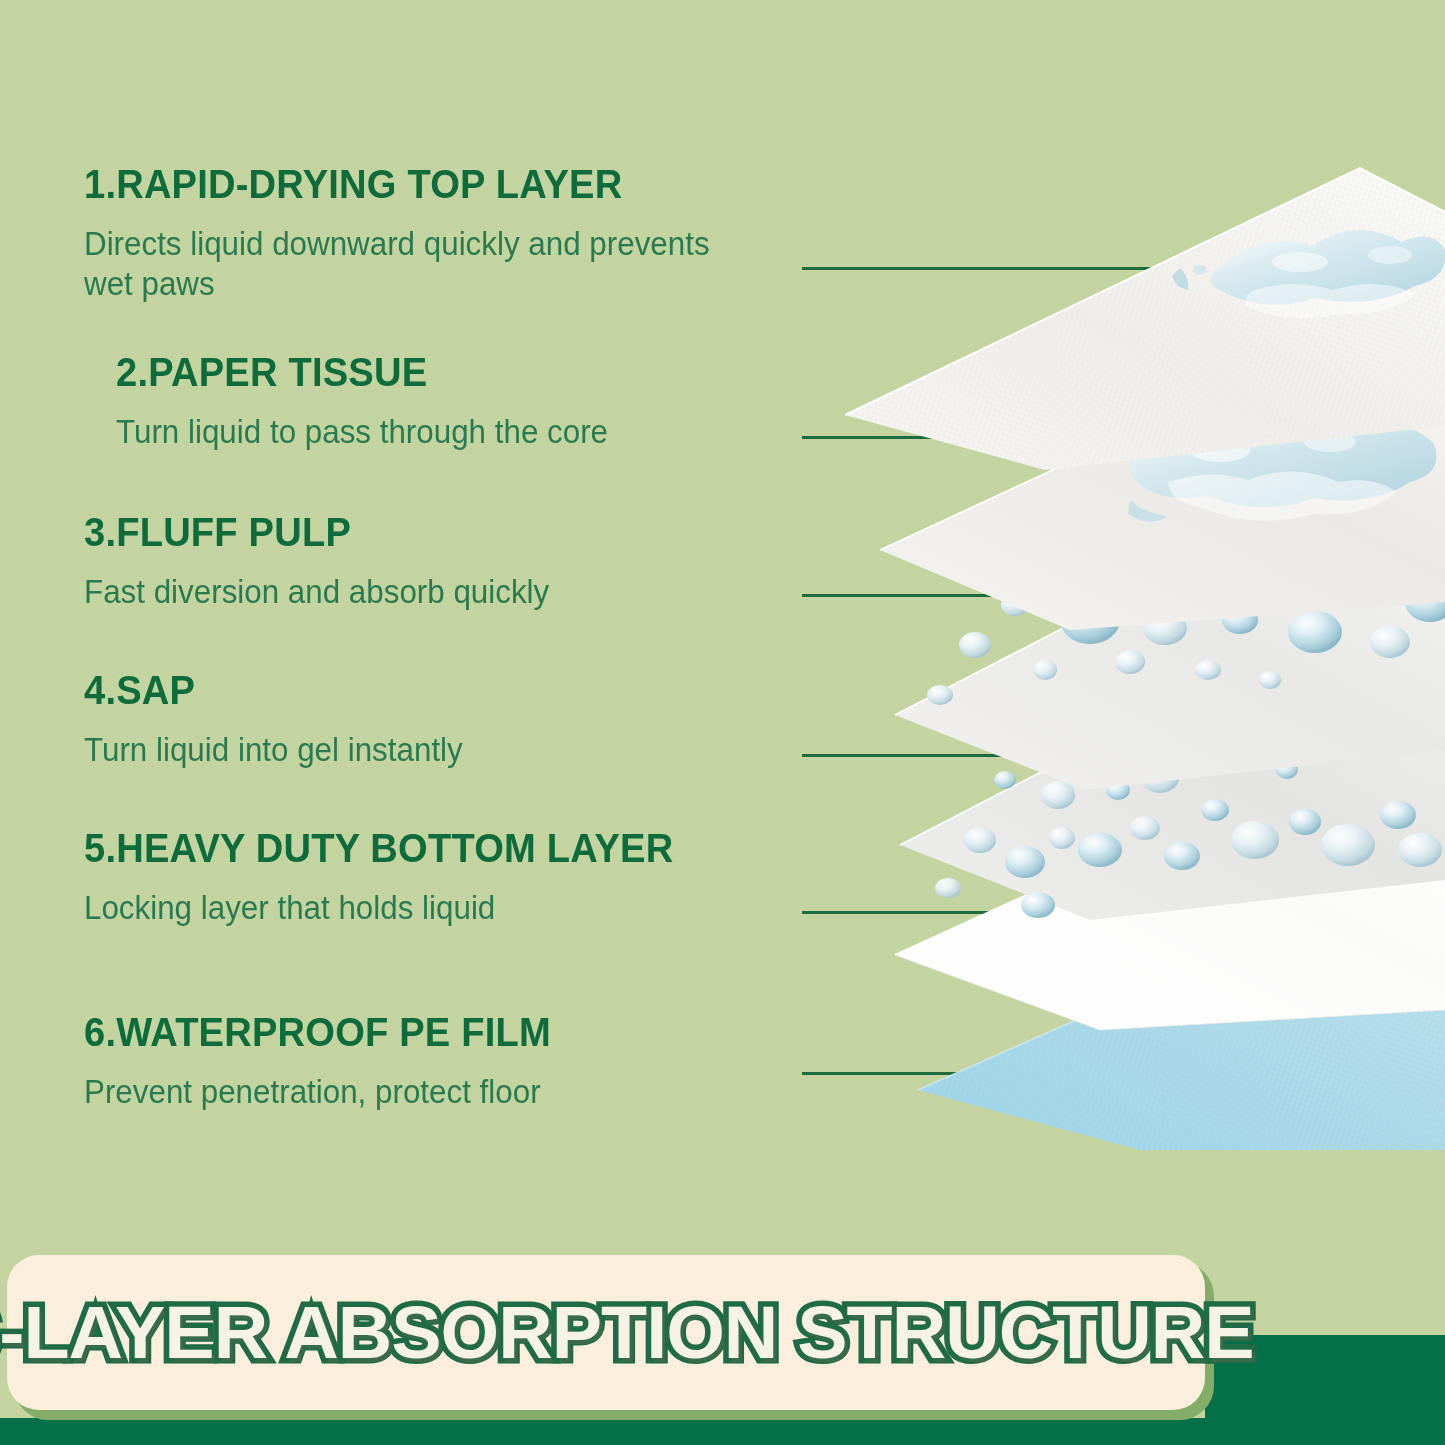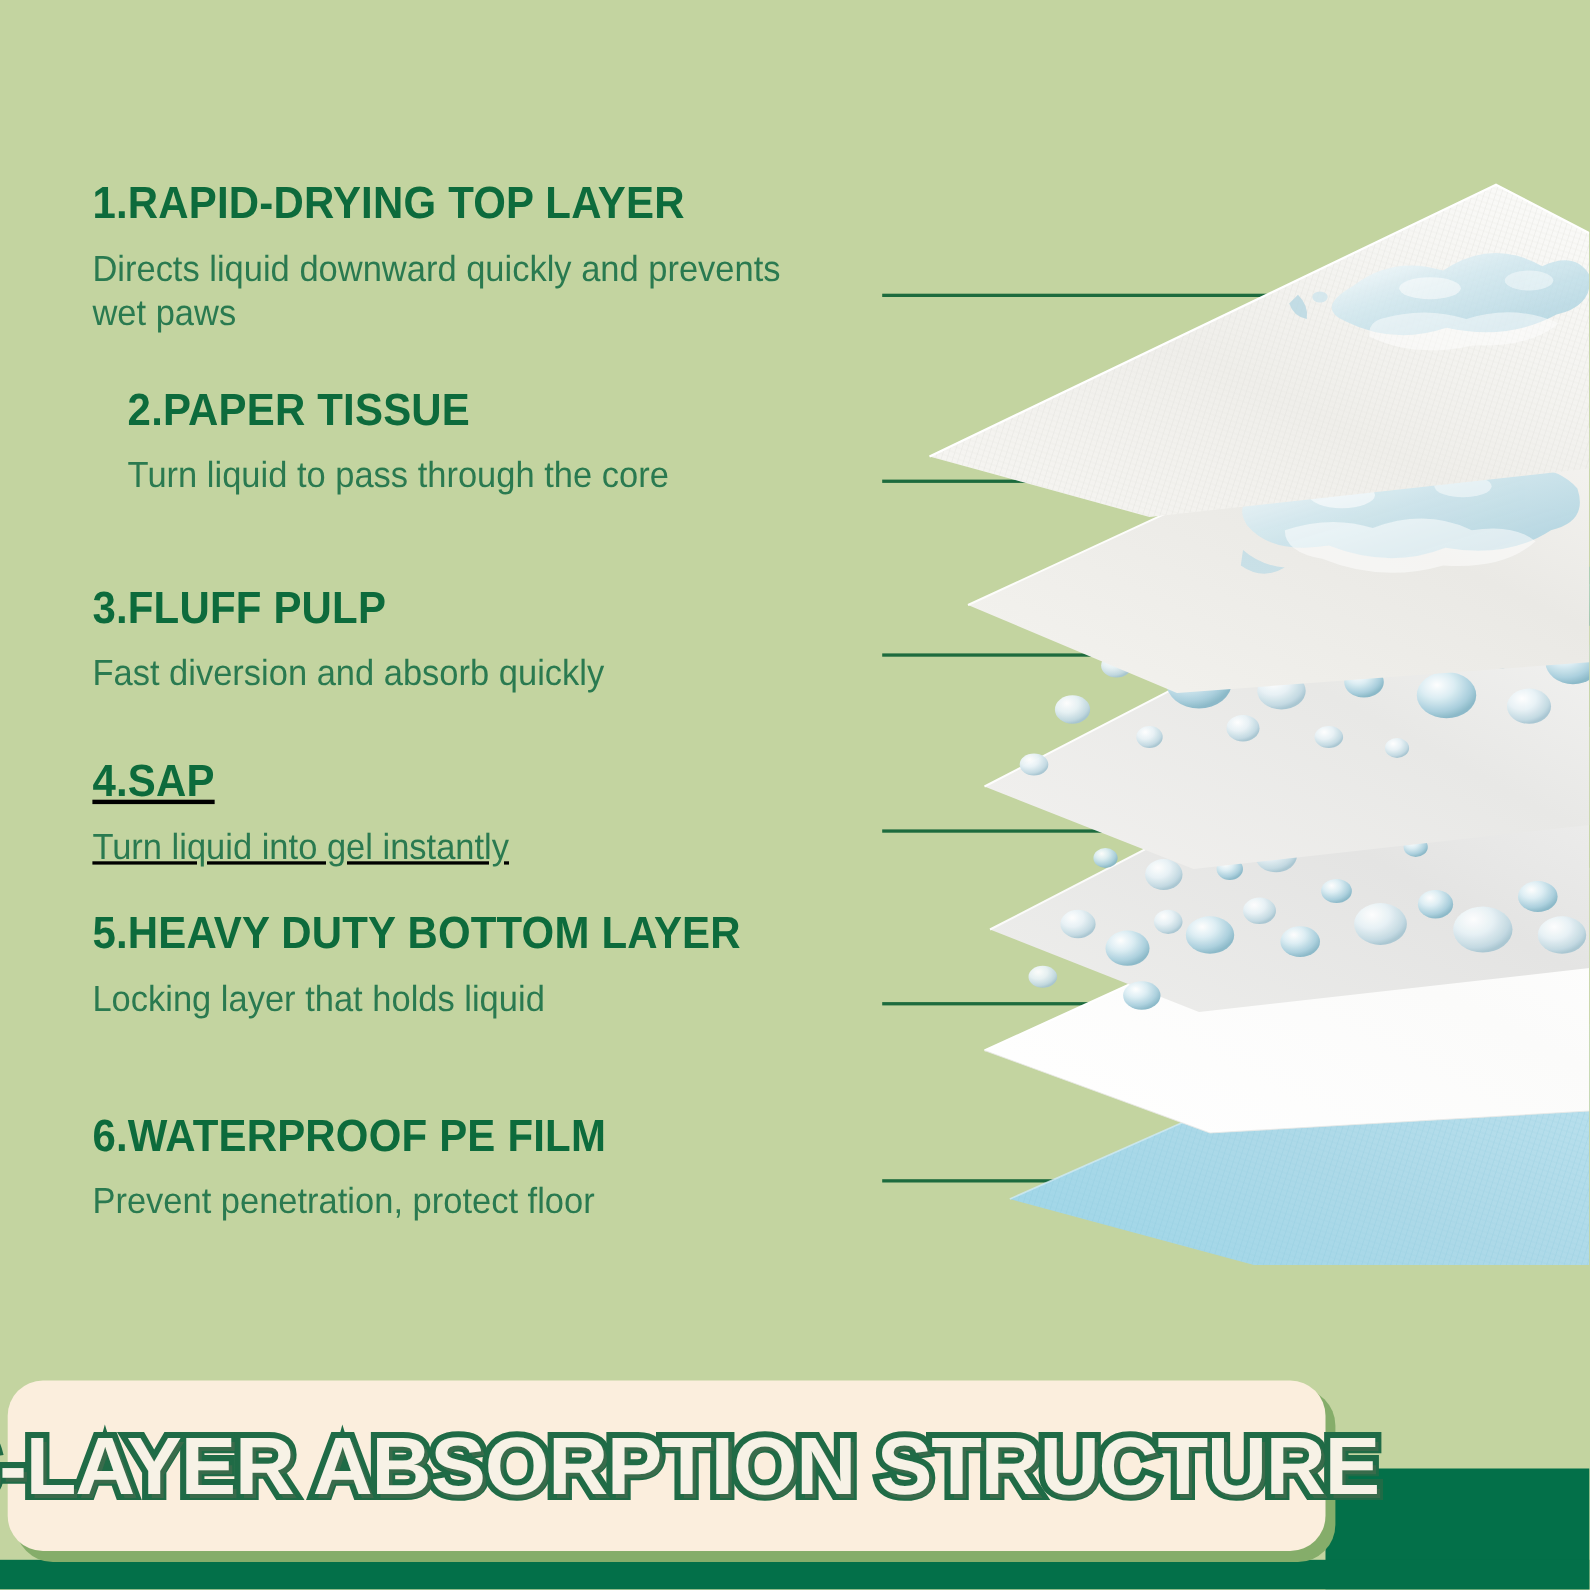--- a/index.html
+++ b/index.html
@@ -44,22 +44,22 @@
     line-height:1.22;
     margin-top:18px;
     transform:scaleX(0.95);
     transform-origin:left center;
     max-width:730px;
   }
 
   
   #blk1 { position:absolute; left:0;  top:12px;   }
   #blk2 { position:absolute; left:0;  top:200px;margin-left:32px; }
-  #blk3 { position:absolute; left:0;  top:380px; }
-  #blk4 { position:absolute; left:0;  top:538px;text-decoration:underline; }
+  #blk3 { position:absolute; left:0;  top:360px; }
+  #blk4 { position:absolute; left:0;  top:518px; }
   #blk5 { position:absolute; left:0;  top:676px; }
   #blk6 { position:absolute; left:0;  top:860px; }
 
   
   .leader { position:absolute; height:3px; background:#1d6b3e; }
   .leader::after {
     content:""; position:absolute;
     right:-5px; top:50%;
     width:11px; height:11px; border-radius:50%;
     background:#16613a; transform:translateY(-50%);

